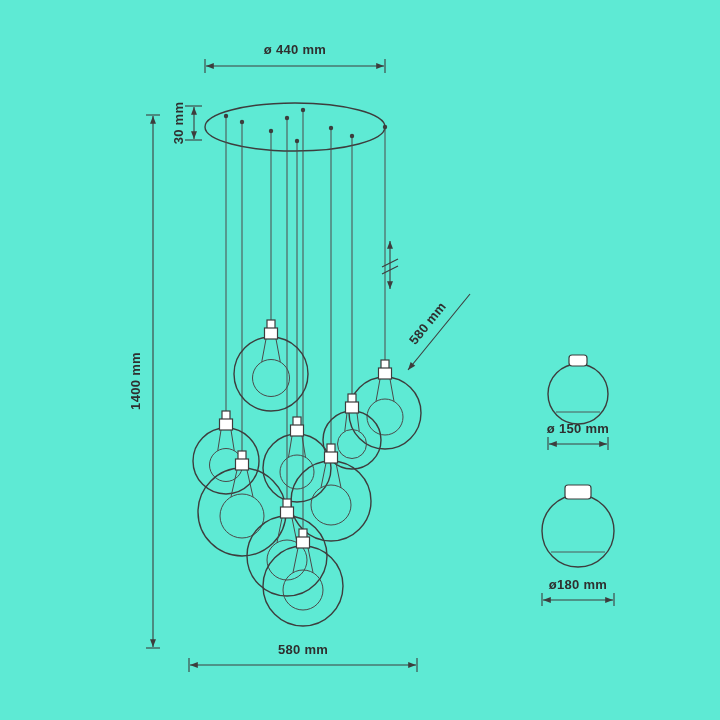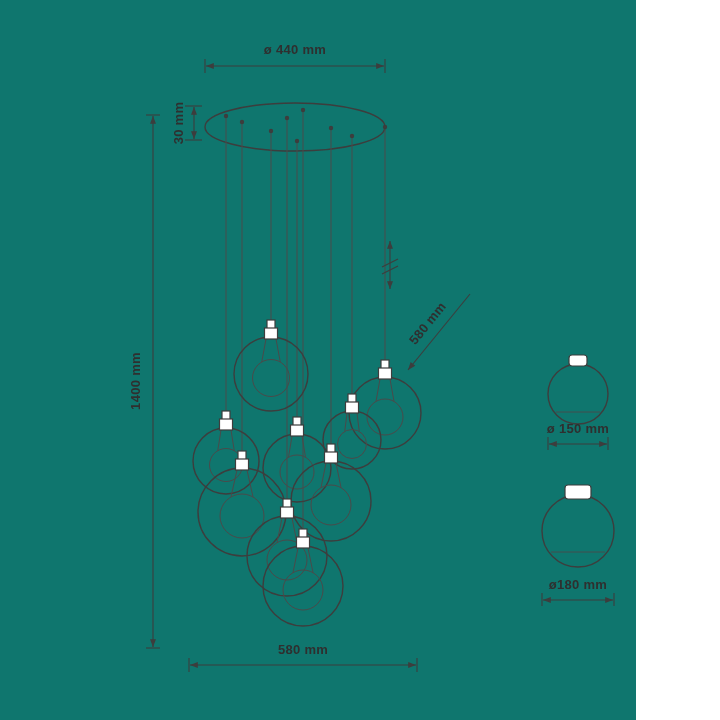--- a/index.html
+++ b/index.html
@@ -1,20 +1,20 @@
 <!DOCTYPE html>
 <html><head>
 <meta charset="utf-8">
 <style>
   html, body { margin: 0; padding: 0; background: #ffffff; }
   .frame {
     position: relative;
-    width: 636px;
+    width: 720px;
     height: 720px;
-    background: #0f766e;
+    background: #5eead4;
     overflow: hidden;
     font-family: "Liberation Sans", sans-serif;
   }
   svg text {
     font-family: "Liberation Sans", sans-serif;
     font-size: 13px;
     font-weight: 600;
     fill: #2f2f2f;
     letter-spacing: 0.3px;
   }

